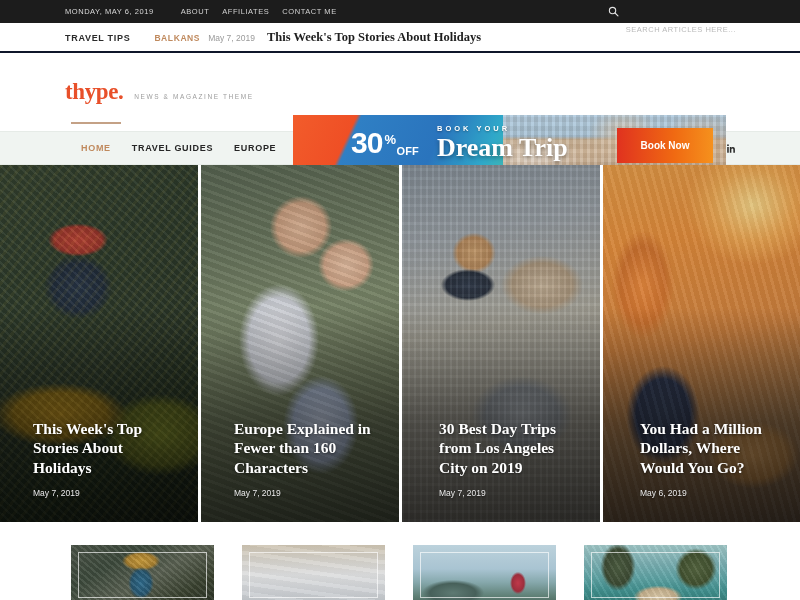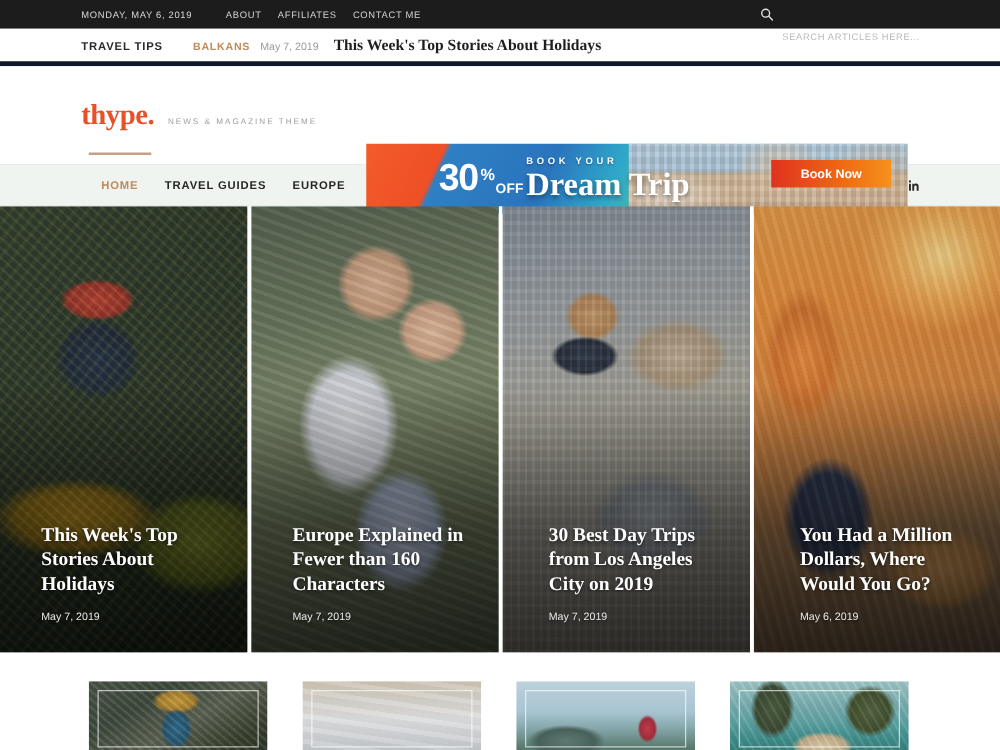--- a/index.html
+++ b/index.html
@@ -20,21 +20,21 @@
   .topbar .tlinks{ display:flex; gap:13px; margin-left:27px; }
   .topbar .tlinks a{ color:#d2d2d2; text-decoration:none; text-transform:uppercase; }
   .topbar .spacer{ flex:1; }
   .topbar .searchwrap{ display:flex; align-items:center; gap:7px; margin-right:48px; }
   .topbar .searchwrap svg{ display:block; }
   .topbar .searchtxt{ color:#b9b9b9; text-transform:uppercase; letter-spacing:.5px;margin-top:36px; }
 
   
   .ticker{
     height:30px; background:#fff; display:flex; align-items:center;
-    padding:0 16px; border-bottom:4px solid #0f172a;
+    padding:0 16px; border-bottom:2px solid #0f172a;
   }
   .ticker .inner{ display:flex; align-items:baseline; margin-left:49px; }
   .ticker .label{
     font-size:9px; font-weight:700; letter-spacing:.7px;
     text-transform:uppercase; color:#2b2b2b; margin-right:24px;
   }
   .ticker .cat{
     font-size:8.5px; font-weight:700; letter-spacing:.6px;
     text-transform:uppercase; color:#c08a5e; margin-right:8px;
   }
@@ -85,28 +85,28 @@
       repeating-linear-gradient(0deg, rgba(255,255,255,.06) 0 4px, rgba(90,70,50,.07) 4px 9px);
   }
   .banner .ovl{ position:relative; z-index:3; display:flex; align-items:center; width:100%; height:100%;padding-left:36px; }
   .banner .off{
     display:flex; align-items:flex-end; color:#fff; margin-left:22px; line-height:1;
   }
   .banner .off .num{ font-size:30px; font-weight:700; letter-spacing:-1px; }
   .banner .off .sm{ display:flex; flex-direction:column; margin-left:2px; margin-bottom:1px; }
   .banner .off .pct{ font-size:13px; font-weight:700; line-height:1; }
   .banner .off .offw{ font-size:11px; font-weight:700; line-height:1; letter-spacing:.2px;margin-left:12px; }
-  .banner .mid{ margin-left:2px; color:#fff; }
+  .banner .mid{ margin-left:18px; color:#fff; }
   .banner .mid .book{ font-size:7.5px; font-weight:700; letter-spacing:3px; text-shadow:0 1px 2px rgba(0,0,0,.35); }
   .banner .mid .dream{
     font-family:"Liberation Serif", serif; font-weight:700; font-size:26px;
     line-height:1.05; margin-top:1px; text-shadow:0 2px 4px rgba(0,0,0,.4);
   }
   .banner .btn{
-    position:absolute; right:13px; top:13px; width:96px; height:22px;
+    position:absolute; right:13px; top:13px; width:96px; height:35px;
     background:linear-gradient(90deg,#e0321f 0%,#f06a12 60%,#f5911d 100%);
     color:#fff; font-size:10px; font-weight:700;
     display:flex; align-items:center; justify-content:center; z-index:4;
   }
 
   
   .nav{
     height:34px; background:#f0f4f1; display:flex; align-items:center;
     padding:0 16px; border-top:1px solid #e6ebe7; border-bottom:1px solid #e6ebe7;
   }

